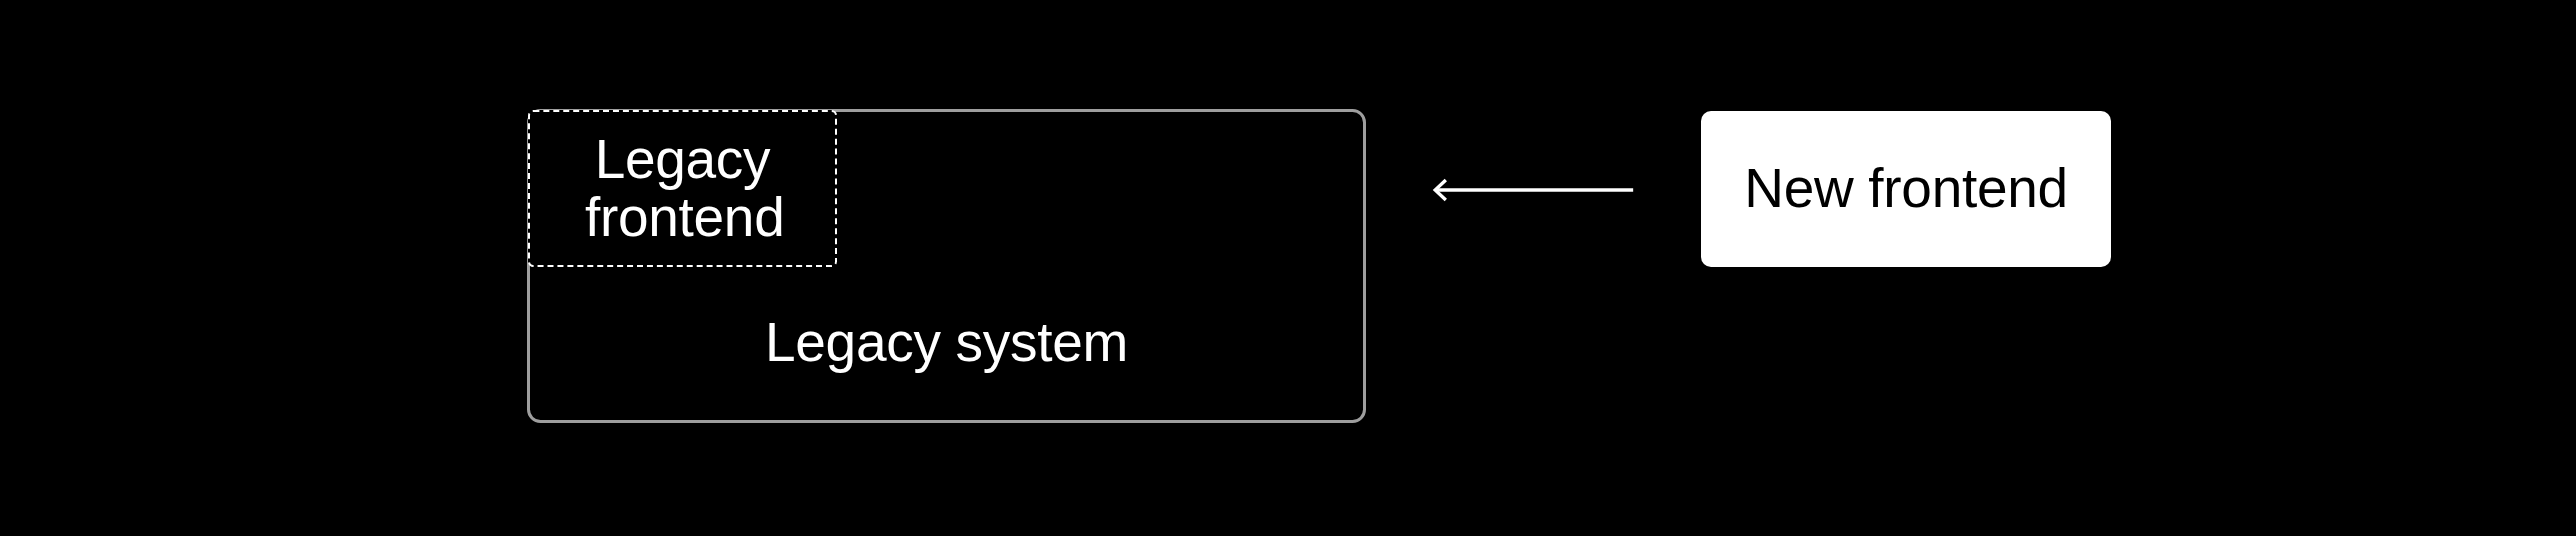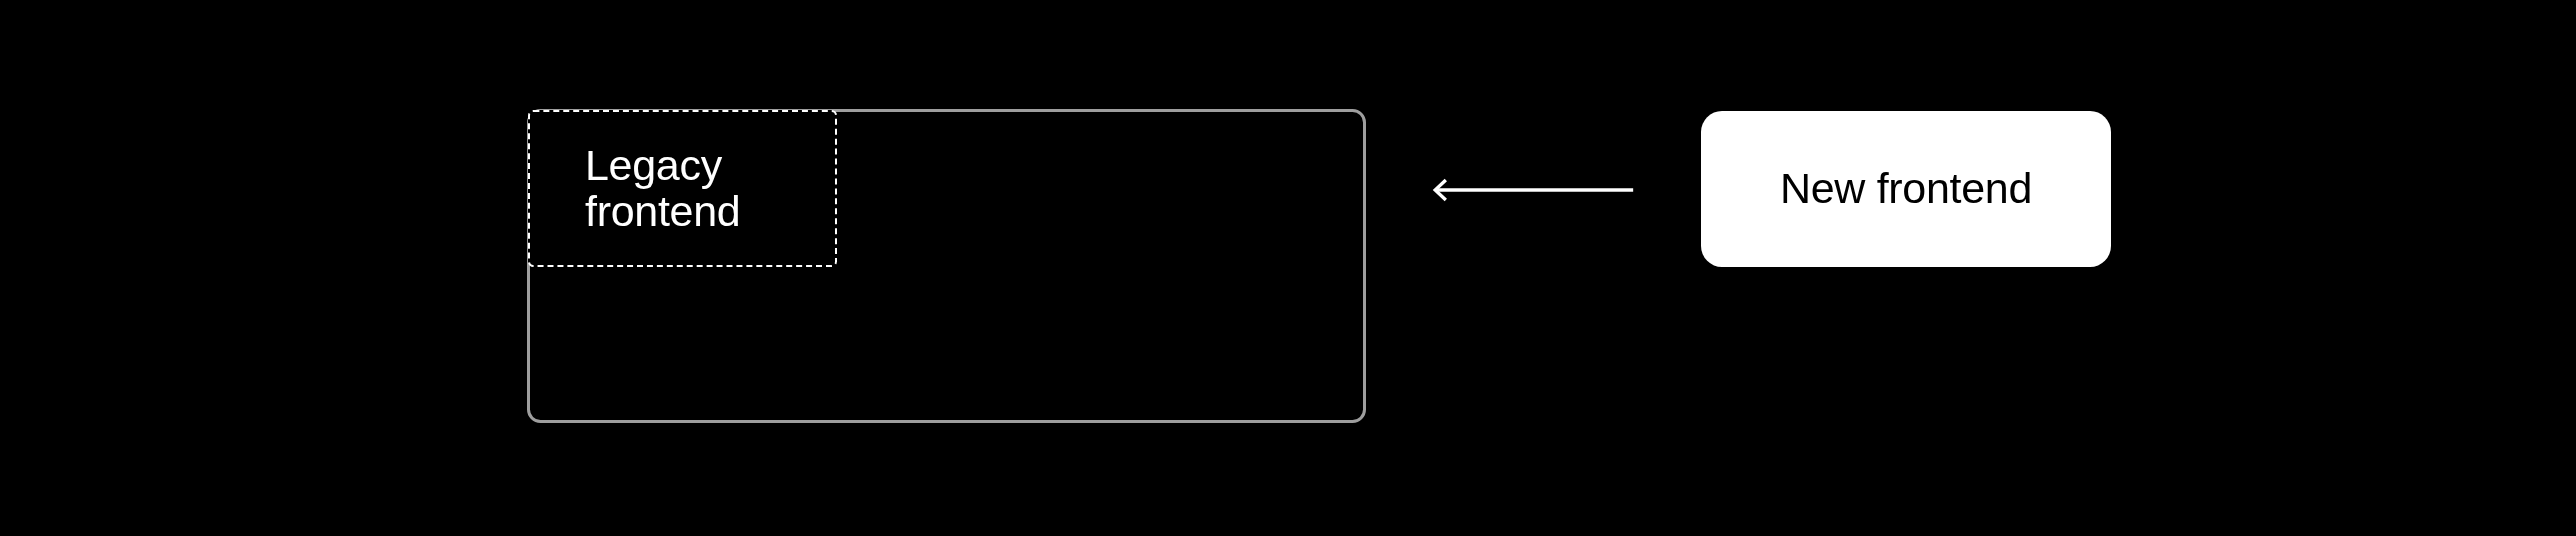--- a/index.html
+++ b/index.html
@@ -10,23 +10,23 @@
   .stage {
     position: relative;
     width: 2576px;
     height: 537px;
     background: #000000;
     overflow: hidden;
     font-family: "Liberation Sans", sans-serif;
     letter-spacing: -0.3px;
   }
   .box-label {
-    font-size: 43px;
+    font-size: 55px;
     line-height: 1.05;
-    text-align: left;
+    text-align: center;
     white-space: normal;
   }
 
   
   .legacy-system {
     position: absolute;
     left: 527px;
     top: 109px;
     width: 839px;
     height: 314px;
@@ -95,39 +95,42 @@
 
   
   .new-frontend {
     position: absolute;
     left: 1701px;
     top: 111px;
     width: 410px;
     height: 156px;
     box-sizing: border-box;
     background: #ffffff;
-    border-radius: 21px;
+    border-radius: 10px;
     display: flex;
     align-items: center;
     justify-content: center;
     color: #000000;
   }
 </style>
 </head>
 <body>
 
 <div class="stage">
 
   <div class="legacy-system">
 
     <div class="legacy-frontend">
       <div class="box-label">Legacy frontend</div>
     </div>
 
 
+    <div class="legacy-system-label-area">
+      <div class="box-label">Legacy system</div>
+    </div>
   </div>
 
   <div class="arrow-wrap">
     <svg width="215" height="32" viewBox="0 0 320 48" xmlns="http://www.w3.org/2000/svg">
       <line x1="305" y1="24" x2="10" y2="24" stroke="#ffffff" stroke-width="5"></line>
       <polyline points="24,9 8,24 24,39" fill="none" stroke="#ffffff" stroke-width="5" stroke-linejoin="miter"></polyline>
     </svg>
   </div>
 
   <div class="new-frontend">

